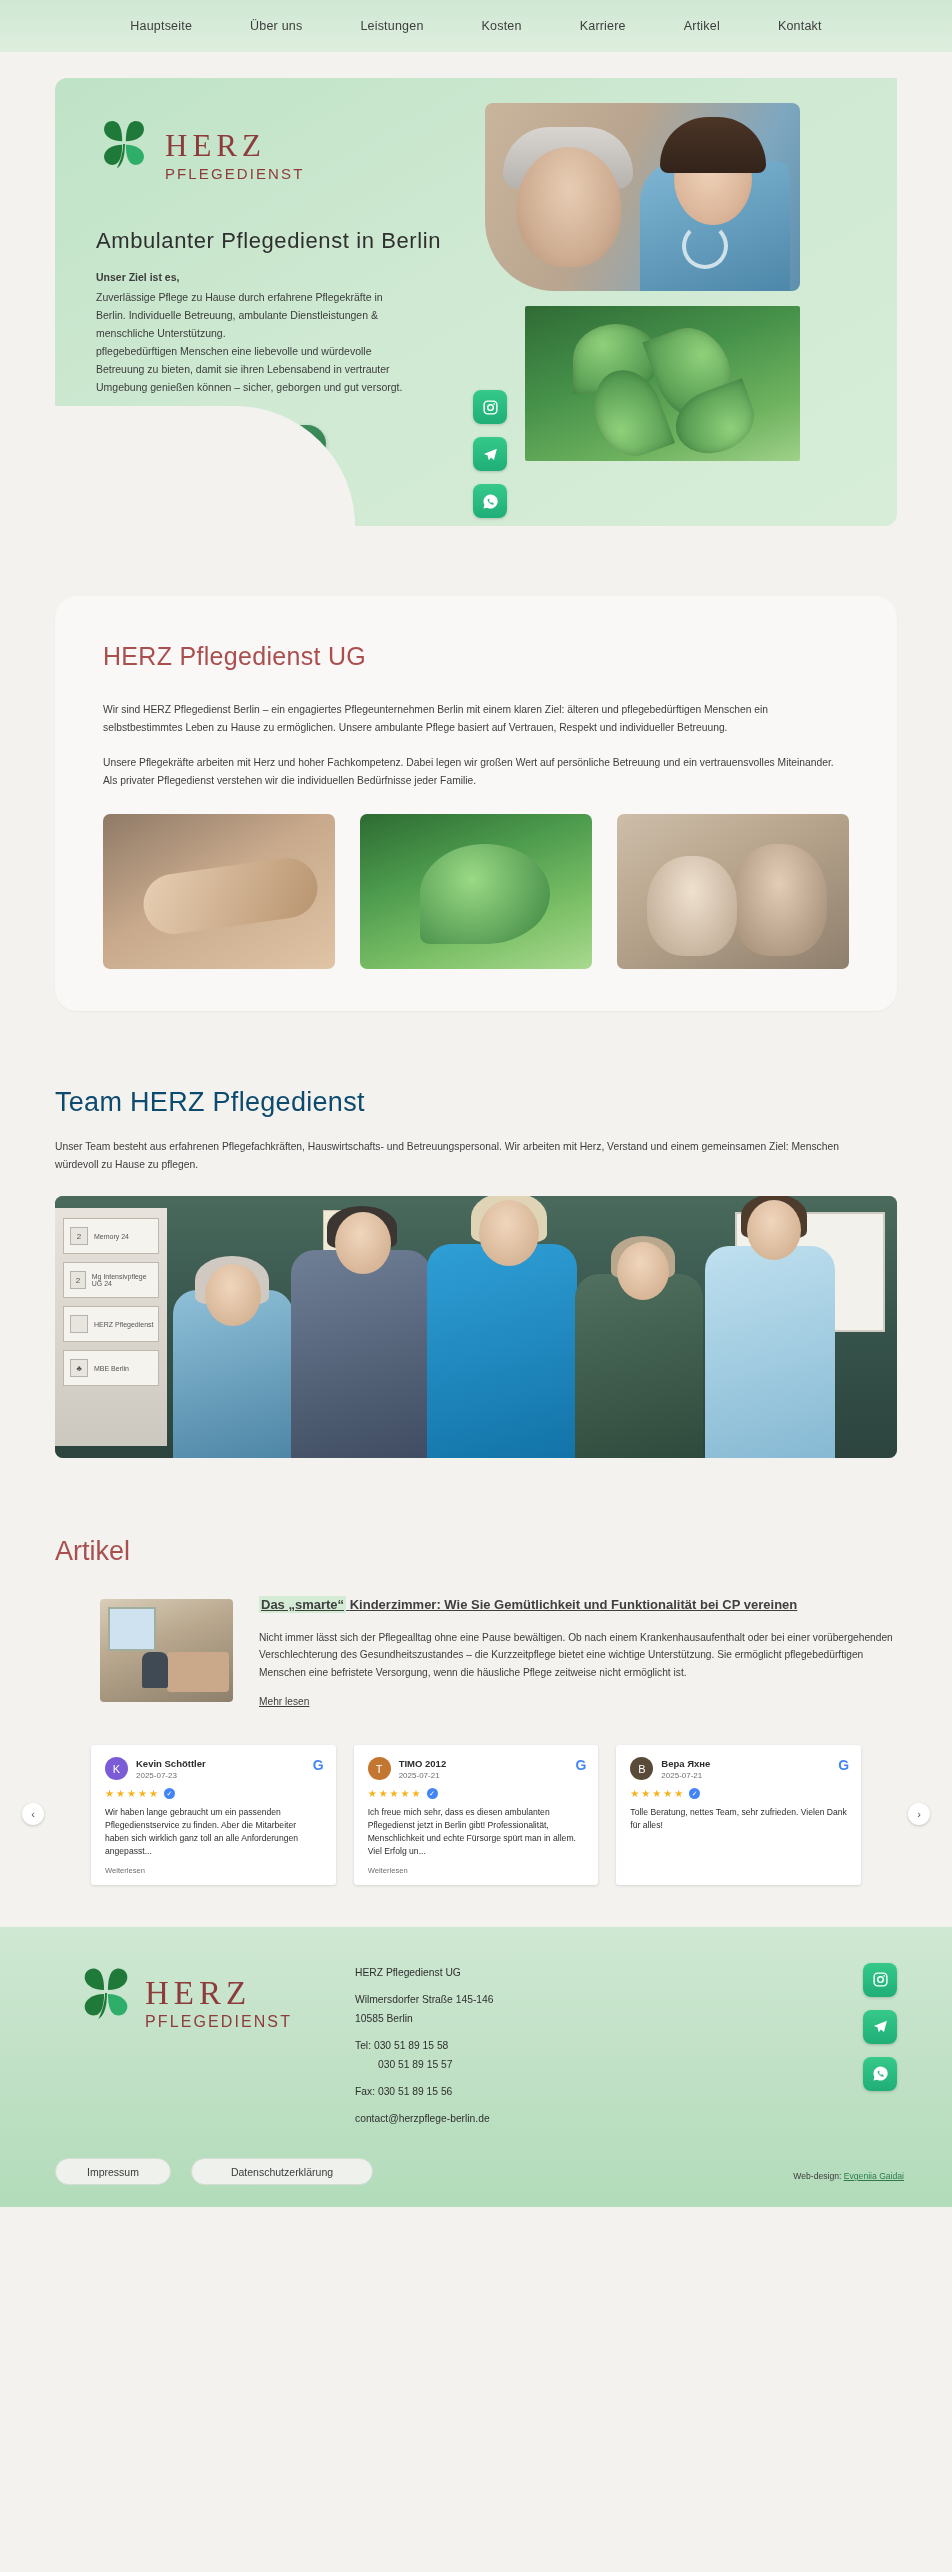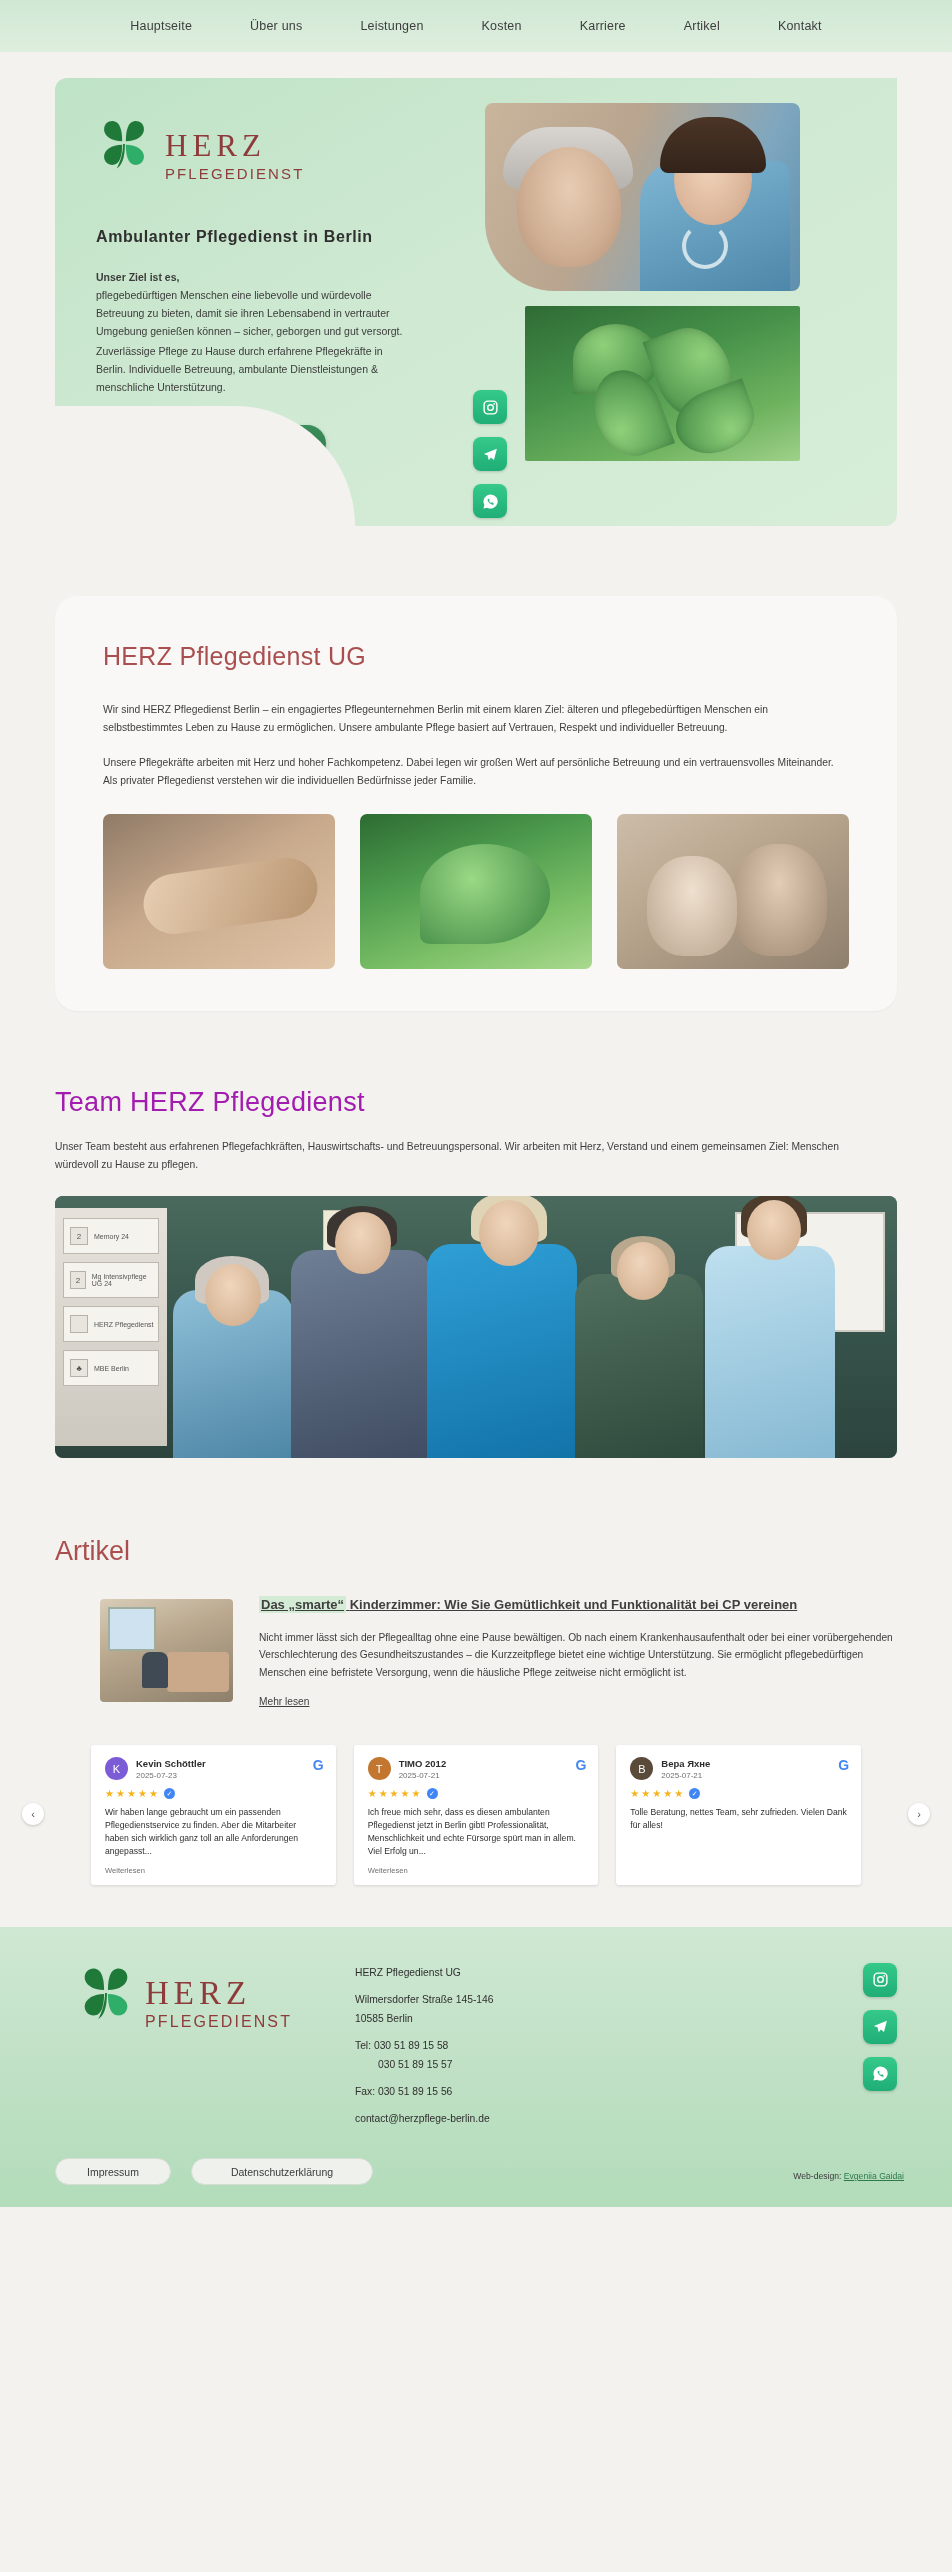--- a/index.html
+++ b/index.html
@@ -47,21 +47,21 @@
   .logo-text { margin-top:14px; }
   .logo-herz {
     font-size: 31px; letter-spacing: 5px; color:#8e3b3b; font-weight:400;
     font-family:"Liberation Serif", serif;
   }
   .logo-sub {
     font-size: 15px; letter-spacing: 2.1px; color:#8e3b3b; margin-top:1px;
   }
   .hero-h1 {
     position:absolute; left:41px; top:150px;
-    font-size: 16px; color:#2f2f2f; letter-spacing:.6px; font-weight:700;
+    font-size: 22px; color:#2f2f2f; letter-spacing:.6px; font-weight:400;
   }
   .hero-p {
     position:absolute; left:41px; top:190px; width:310px;
     font-size:10.5px; line-height:1.72; color:#3c3c3c;
   }
   .hero-p b { font-weight:700; }
   .hero-btn {
     position:absolute; left:75px; top:347px;
     width:196px; height:37px; border-radius:19px;
     background: linear-gradient(180deg,#3c8d5c,#2f7a4c);
@@ -158,21 +158,21 @@
   }
   .ai3:before{
     content:""; position:absolute; right:22px; top:30px; width:96px; height:112px;
     border-radius:46% 46% 40% 40%;
     background: radial-gradient(ellipse at 50% 35%, #e4cdb6, #9e8771);
   }
 
   
   .team { margin: 76px 0 0 0; padding: 0 55px; }
   .team h2 {
-    margin:0 0 20px 0; font-size:27px; color:#a21caf; font-weight:400; letter-spacing:.3px;
+    margin:0 0 20px 0; font-size:27px; color:#0c4a6e; font-weight:400; letter-spacing:.3px;
   }
   .team p { margin:0 0 22px 0; font-size:10.3px; line-height:1.75; width:830px; color:#3d3d3d;}
   .team-photo {
     position:relative; width:842px; height:262px; border-radius:8px; overflow:hidden;
     background: linear-gradient(165deg,#3e5f54 0%, #5b7d6c 30%, #7d9a86 60%, #a9c1ac 100%);
   }
   .tp-wall {
     position:absolute; inset:0;
     background: linear-gradient(180deg,#4a6a5d 0%, #35524a 55%, #2c443d 100%);
   }
@@ -299,22 +299,22 @@
           <span class="logo-text">
             <div class="logo-herz">HERZ</div>
             <div class="logo-sub">PFLEGEDIENST</div>
           </span>
         </div>
 
         <div class="hero-h1">Ambulanter Pflegedienst in Berlin</div>
 
         <div class="hero-p">
           <div><b>Unser Ziel ist es,</b></div>
+          <div style="margin-top:2px">Zuverlässige Pflege zu Hause durch erfahrene Pflegekräfte in Berlin. Individuelle Betreuung, ambulante Dienstleistungen &amp; menschliche Unterstützung.</div>
           <div>pflegebedürftigen Menschen eine liebevolle und würdevolle Betreuung zu bieten, damit sie ihren Lebensabend in vertrauter Umgebung genießen können – sicher, geborgen und gut versorgt.</div>
-          <div style="margin-top:2px">Zuverlässige Pflege zu Hause durch erfahrene Pflegekräfte in Berlin. Individuelle Betreuung, ambulante Dienstleistungen &amp; menschliche Unterstützung.</div>
         </div>
 
         <button class="hero-btn">Jetzt kontaktieren</button>
 
         <div class="hero-img1">
           <div class="ph-hair"></div>
           <div class="ph-face"></div>
           <div class="ph-nurse-body"></div>
           <div class="ph-nurse-face"></div>
           <div class="ph-nurse-hair"></div>

